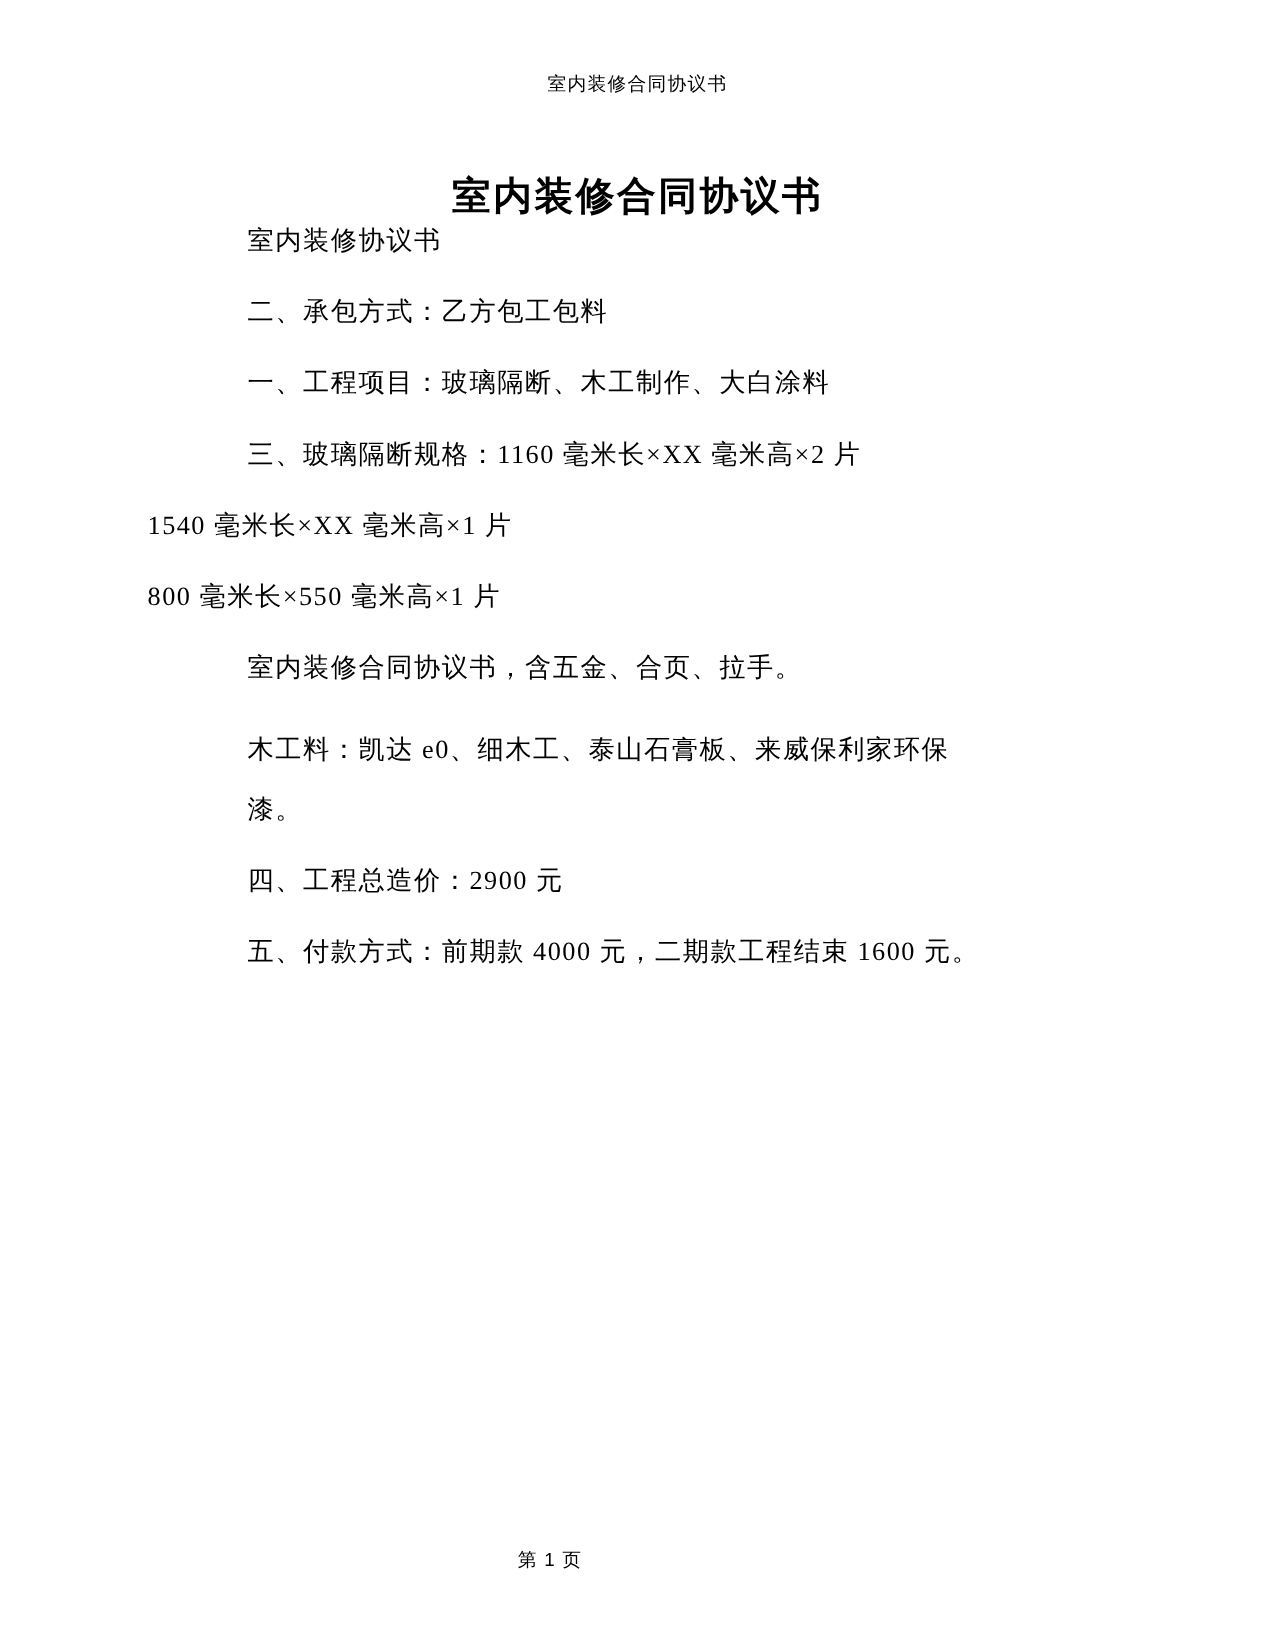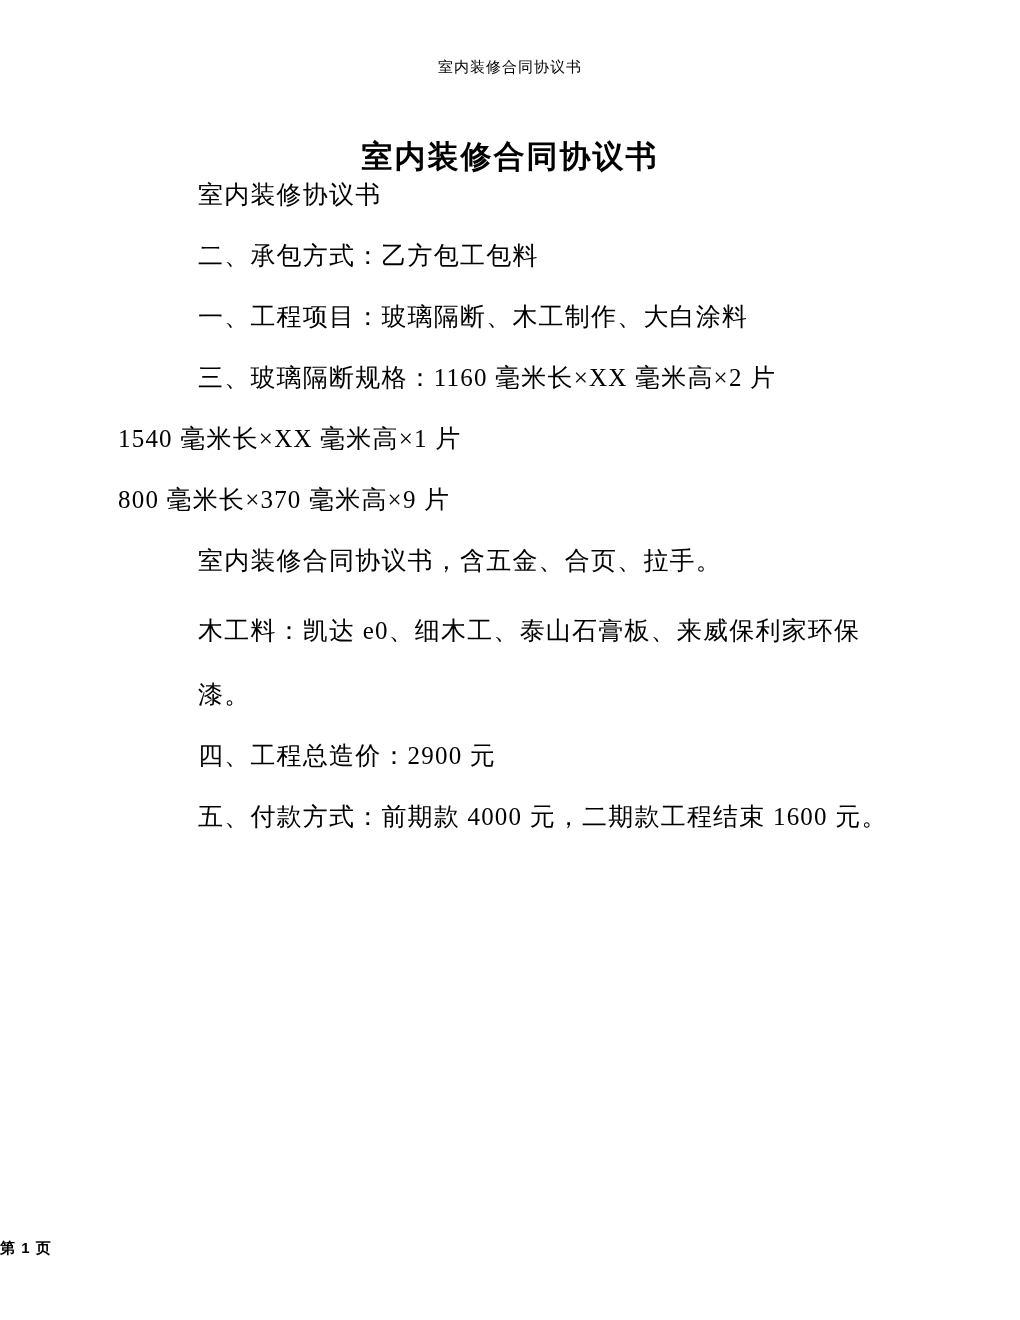--- a/index.html
+++ b/index.html
@@ -43,64 +43,65 @@
     font-size: 31px;
     letter-spacing: 2px;
   }
   .body-text {
     position: absolute;
     top: 182px;
     left: 118px;
     width: 800px;
   }
   .para {
-    font-size: 25px;
+    font-size: 21px;
     line-height: 1.0;
     margin: 0 0 36px 0;
     letter-spacing: 1.2px;
     white-space: pre-wrap;
   }
   .para.indent {
     text-indent: 80px;
   }
   .para.noindent {
     text-indent: 0;
   }
   .para.wrap {
     text-indent: 80px;
     line-height: 1.72;
-    margin-bottom: 30px;
+    margin-bottom: 20px;
   }
   .footer {
     position: absolute;
     bottom: 62px;
     left: 0;
     width: 880px;
+    text-align: center;
     font-family: "Liberation Sans", "DejaVu Sans", sans-serif;
-    font-weight: bold;
+    font-weight: normal;
     font-size: 15px;
     letter-spacing: 1px;
   }
 </style>
 </head>
 <body>
 
 <div class="page">
 
   <div class="header">室内装修合同协议书</div>
 
   <h1 class="title">室内装修合同协议书</h1>
 
   <div class="body-text">
     <p class="para indent">室内装修协议书</p>
     <p class="para indent">二、承包方式：乙方包工包料</p>
     <p class="para indent">一、工程项目：玻璃隔断、木工制作、大白涂料</p>
     <p class="para indent">三、玻璃隔断规格：1160 毫米长×XX 毫米高×2 片</p>
     <p class="para noindent">1540 毫米长×XX 毫米高×1 片</p>
-    <p class="para noindent">800 毫米长×370 毫米高×9 片</p>
+    <p class="para noindent">800 毫米长×550 毫米高×1 片</p>
     <p class="para indent">室内装修合同协议书，含五金、合页、拉手。</p>
     <p class="para wrap">木工料：凯达 e0、细木工、泰山石膏板、来威保利家环保</p>
     <p class="para indent">漆。</p>
     <p class="para indent">四、工程总造价：2900 元</p>
     <p class="para indent">五、付款方式：前期款 4000 元，二期款工程结束 1600 元。</p>
   </div>
 
   <div class="footer">第 1 页</div>
 
 </div>

